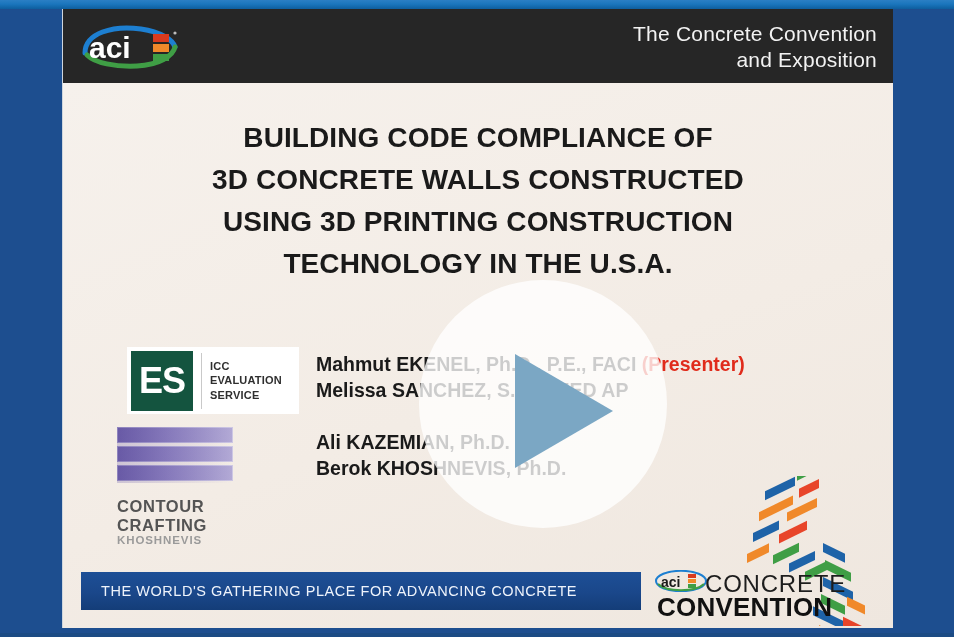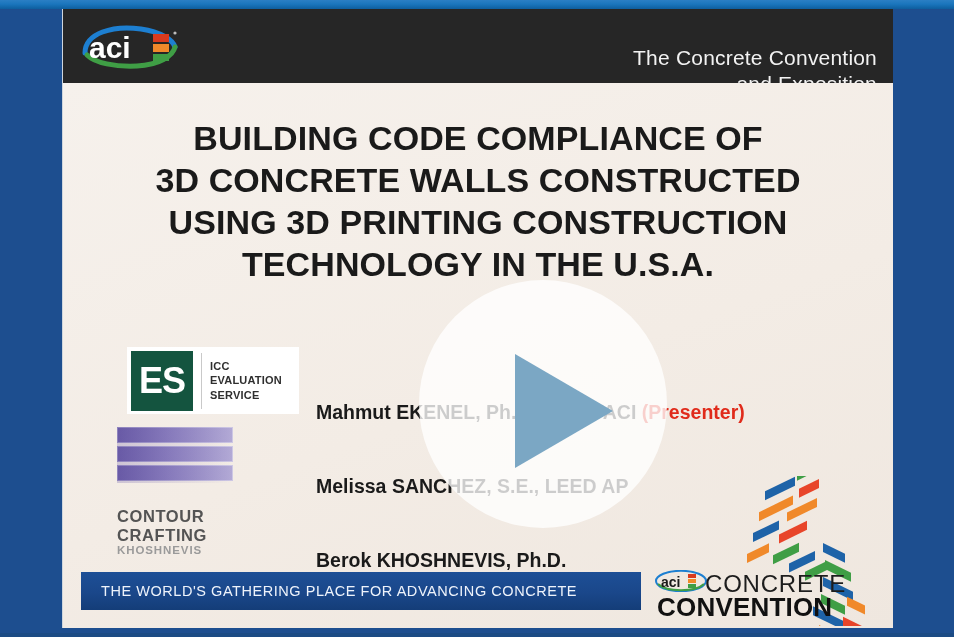--- a/index.html
+++ b/index.html
@@ -56,40 +56,39 @@
     width: 120px; height: 48px;
   }
   #header-tagline {
     position: absolute; right: 16px; top: 12px;
     text-align: right;
     color: #f2f2f2;
     font-size: 21px;
     line-height: 26px;
     letter-spacing: .2px;
     font-family: "Liberation Sans", sans-serif;
-    margin-top: 24px;
   }
   .hdr-line { display: block; white-space: nowrap; }
 
   
   #slide-body {
     position: absolute;
     left: 0; top: 74px;
     width: 830px; height: 545px;
     background: linear-gradient(160deg,#f6f1ec 0%, #f3ece5 55%, #efe7df 100%);
     overflow: hidden;
   }
 
   
   #slide-title {
     position: absolute;
     left: 0; top: 34px; width: 830px;
     text-align: center;
     color: #1a1a1a;
-    font-size: 34px;
+    font-size: 28px;
     font-weight: bold;
     line-height: 42px;
     letter-spacing: .1px;
     font-family: "Liberation Sans", sans-serif;
   }
   .title-line { display: block; white-space: nowrap; }
 
   
   #icc-es-logo {
     position: absolute;
@@ -134,21 +133,21 @@
     overflow: hidden;
     margin-left: 6px;
   }
   .cc-band {
     position: absolute; left: 0;
     width: 116px; height: 16px;
     background: linear-gradient(to right,#6d5fa8 0%, #8e82c0 45%, #b3aad6 100%);
     box-shadow: inset 0 0 0 1px rgba(255,255,255,.35);
   }
   #contour-words {
-    margin-top: 18px; margin-left: 6px;
+    margin-top: 8px; margin-left: 6px;
     color: #545454;
     font-size: 16.5px;
     font-weight: bold;
     line-height: 18.5px;
     letter-spacing: .6px;
     font-family: "Liberation Sans", sans-serif;
   }
   #contour-sub {
     margin-left: 6px;
     color: #9a9a9a;
@@ -161,21 +160,21 @@
   
   #authors {
     position: absolute;
     left: 253px; top: 268px;
     color: #1a1a1a;
     font-size: 19.5px;
     font-weight: bold;
     line-height: 26px;
     font-family: "Liberation Sans", sans-serif;
   }
-  .author-line { display: block; white-space: nowrap; margin-top: 48px; }
+  .author-line { display: block; white-space: nowrap; }
   #author-group-2 { margin-top: 26px; }
   .presenter-tag { color: #e02b1b; }
 
   
   #bottom-strip {
     position: absolute;
     left: 0; bottom: 0; width: 886px; height: 64px; text-align: right;
   }
   #tagline-bar {
     position: absolute;
@@ -302,20 +301,21 @@
 
       <div id="authors">
         <div id="author-group-1">
           <span class="author-line">
             <span>Mahmut EKENEL, Ph.D., P.E., FACI</span>
             <span class="presenter-tag">(Presenter)</span>
           </span>
           <span class="author-line">Melissa SANCHEZ, S.E., LEED AP</span>
         </div>
         <div id="author-group-2">
+          <span class="author-line">Ali KAZEMIAN, Ph.D.</span>
           <span class="author-line">Berok KHOSHNEVIS, Ph.D.</span>
         </div>
       </div>
 
       <div id="blocks-graphic">
         <svg width="146" height="150" viewBox="0 0 146 150">
           <g>
             <rect x="56" y="4" width="26" height="9" fill="#1e63a8" transform="skewY(-26)"></rect>
             <rect x="22" y="26" width="30" height="9" fill="#1e63a8" transform="skewY(-26)"></rect>
             <rect x="54" y="22" width="24" height="9" fill="#3f9e45" transform="skewY(-26)"></rect>

